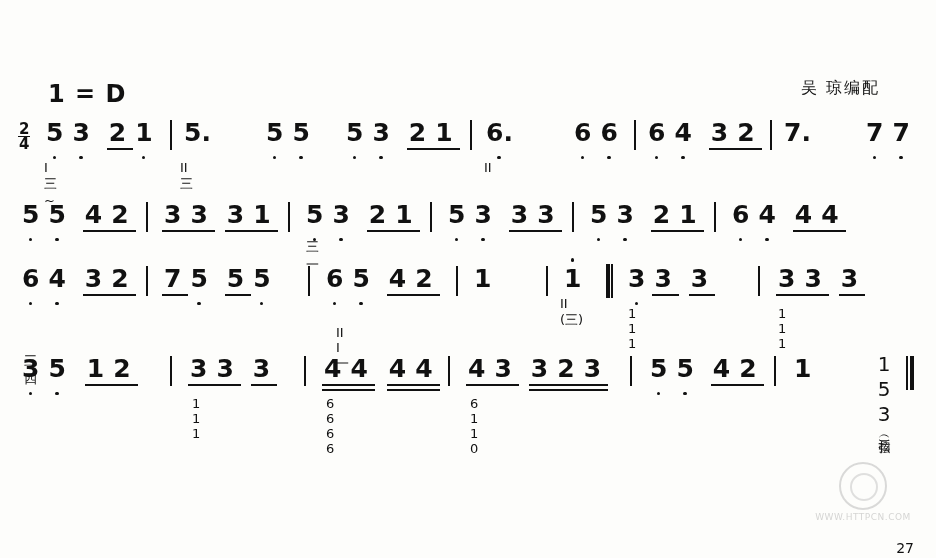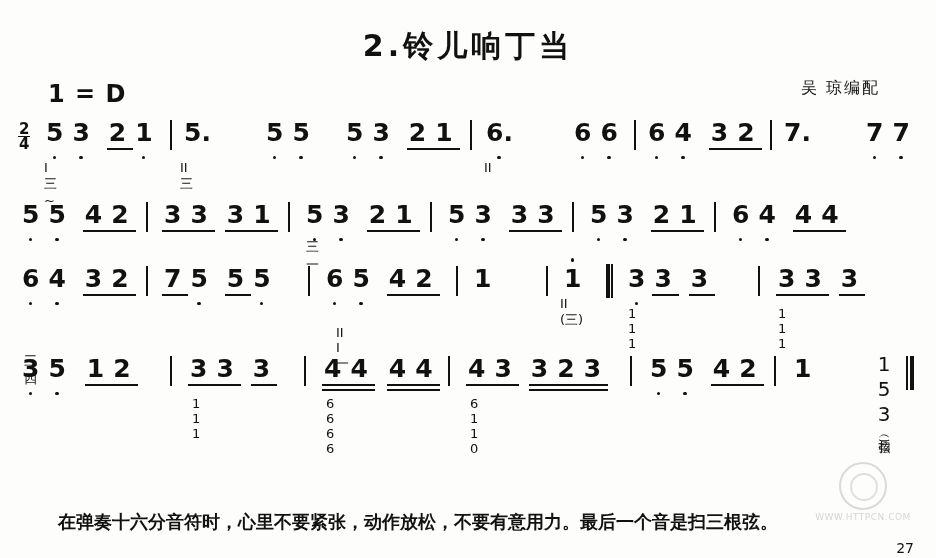--- a/index.html
+++ b/index.html
@@ -243,21 +243,20 @@
     color: #8a8a8a;
     font-family: "DejaVu Sans", sans-serif;
     letter-spacing: 0.5px;
   }
 </style>
 </head>
 <body>
 
 <div class="page">
 
-  <div class="title">2.铃儿响丁当</div>
 
   <div class="key-sig">1 = D</div>
 
   <div class="credit">吴 琼编配</div>
 
   <div class="system sys1">
     <div class="meter">
       <span class="num">2</span>
       <span>4</span>
     </div>
@@ -459,21 +458,20 @@
     <span class="fc-line">1</span>
     <span class="fc-line">5</span>
     <span class="fc-line">3</span>
     <span class="fc-line" style="font-size:12px; writing-mode:vertical-rl; margin:4px auto 0 auto;">（扫三弦）</span>
   </div>
   <div class="final-bars">
       <i></i>
       <i></i>
     </div>
 
-  <div class="footnote">在弹奏十六分音符时，心里不要紧张，动作放松，不要有意用力。最后一个音是扫三根弦。</div>
 
   <div class="watermark">
     <div class="wm-circle"></div>
     <div class="wm-text">WWW.HTTPCN.COM</div>
   </div>
 
   <div class="pagenum">27</div>
 </div>
 
 </body></html>

